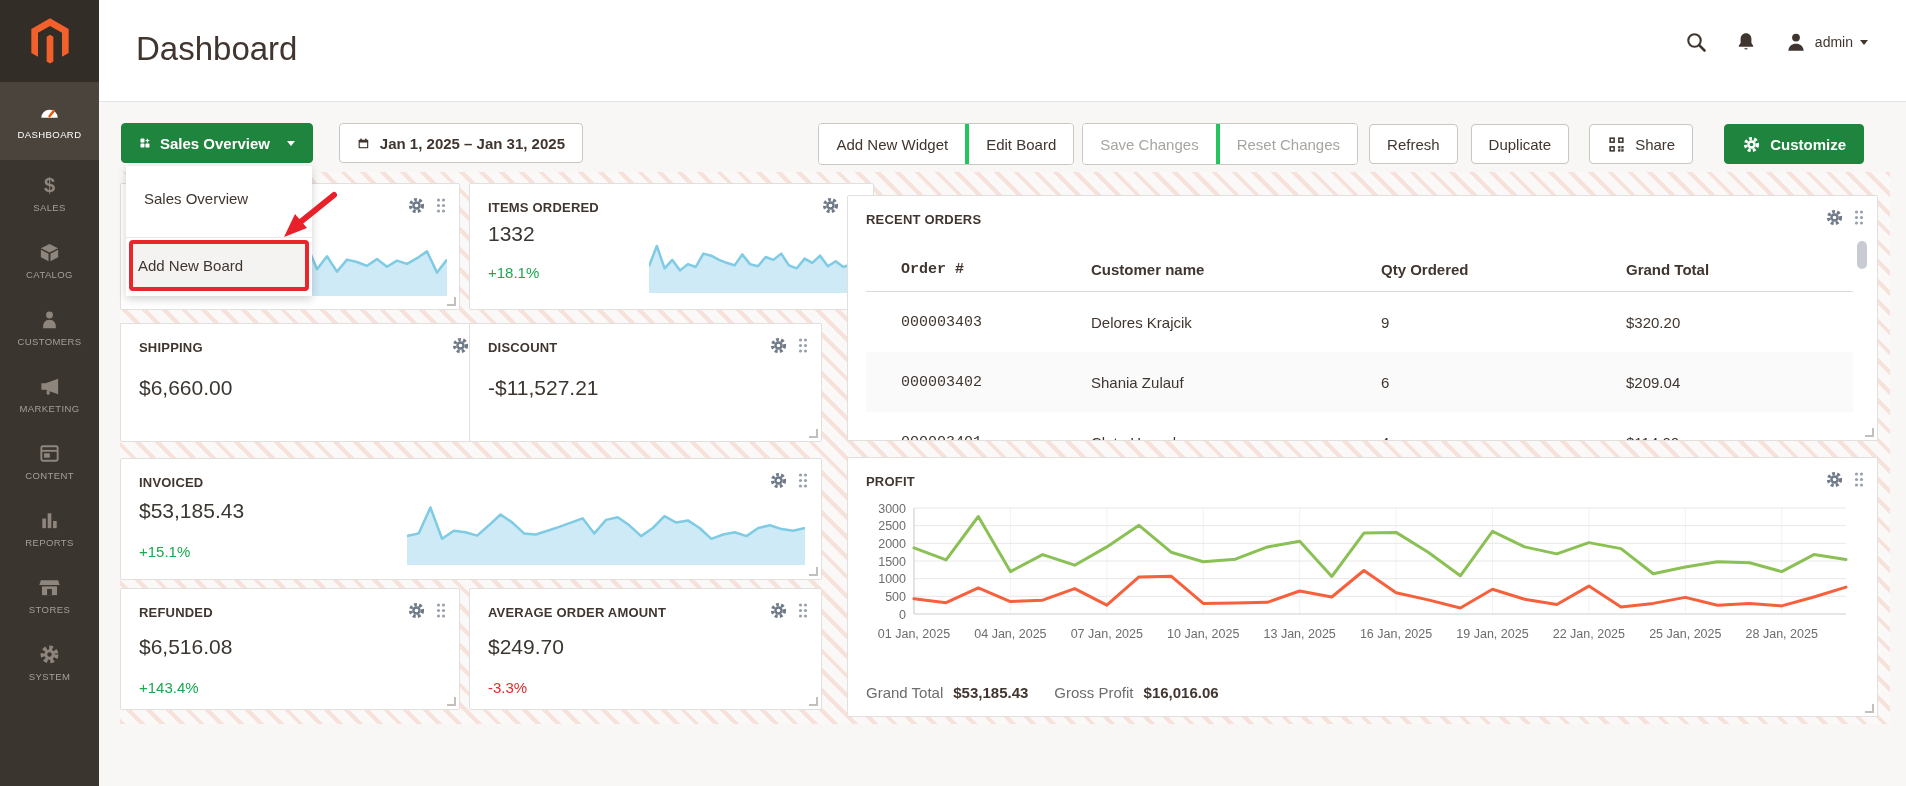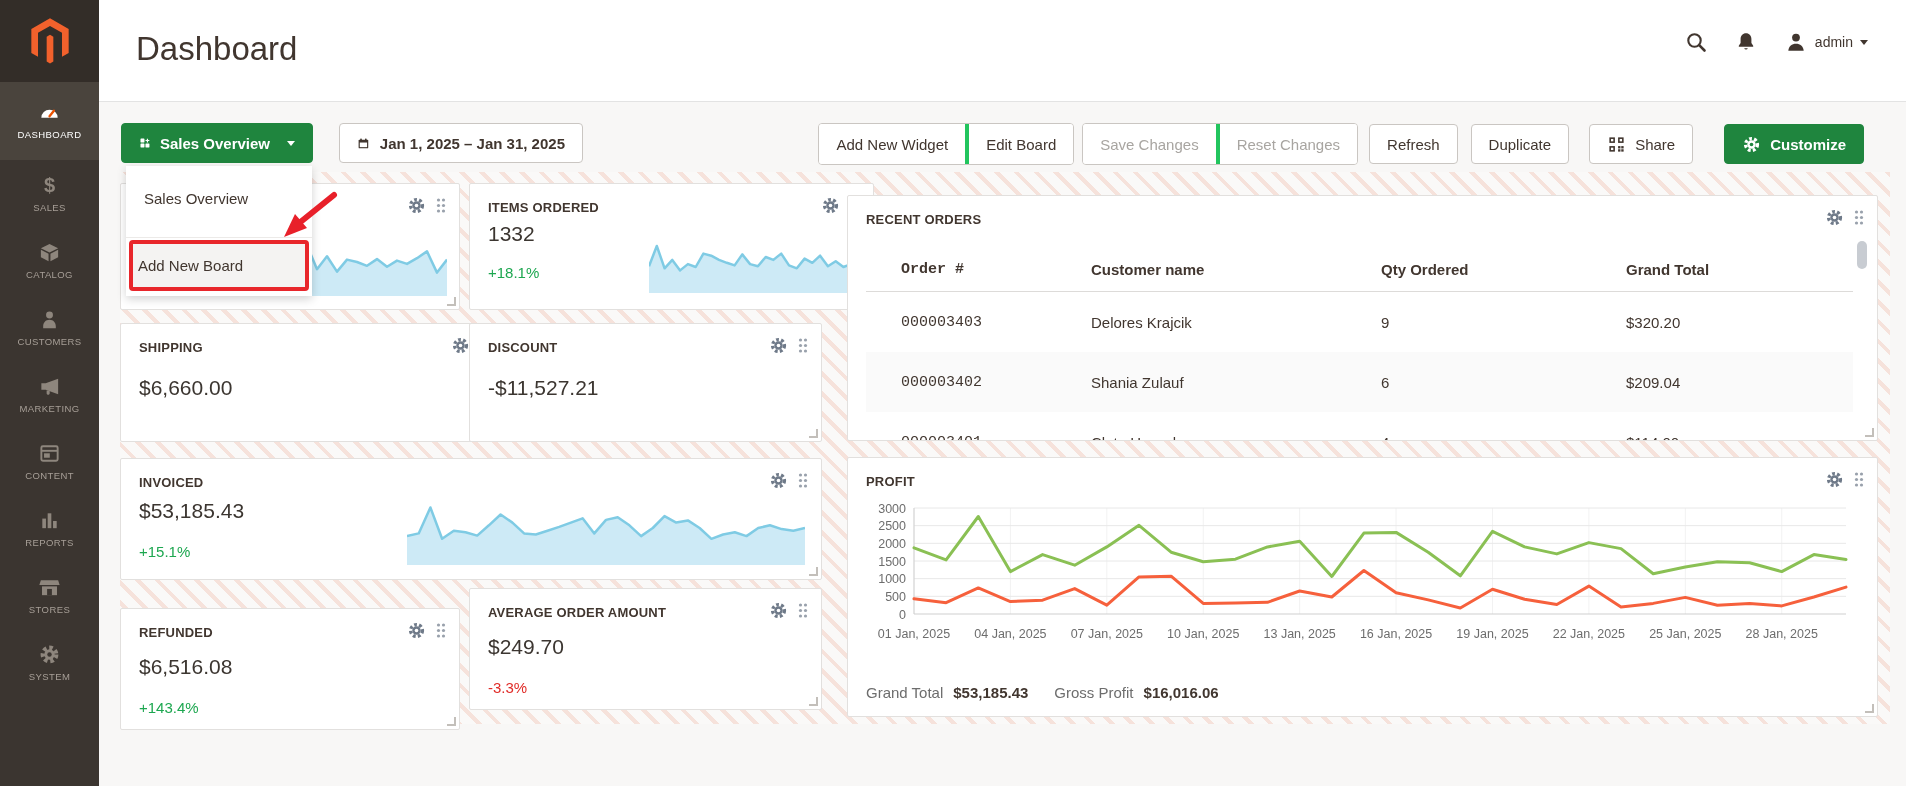--- a/index.html
+++ b/index.html
@@ -370,21 +370,21 @@
 </div>
     <div class="w-value" style="top:40px;">$53,185.43</div>
     <div class="w-change up" style="top:84px;">+15.1%</div>
     <svg class="spark" width="398px" height="78" style="right:16px;bottom:14px;" viewBox="0 0 398 78">
         <polygon points="0,78 0.0,49.1 11.7,46.4 23.4,20.5 35.1,51.8 46.8,43.7 58.5,45.3 70.2,48.6 81.9,38.3 93.6,27.5 105.4,35.6 117.1,46.4 128.8,47.5 140.5,43.7 152.2,39.9 163.9,35.6 175.6,31.3 187.3,46.4 199.0,32.9 210.7,30.2 222.4,38.3 234.1,49.1 245.8,41.0 257.5,29.1 269.2,35.6 280.9,33.4 292.6,41.0 304.4,51.8 316.1,47.5 327.8,45.3 339.5,49.1 351.2,41.0 362.9,38.3 374.6,42.1 386.3,43.7 398.0,41.0 398,78" fill="#cdeaf6"></polygon>
         <polyline points="0.0,49.1 11.7,46.4 23.4,20.5 35.1,51.8 46.8,43.7 58.5,45.3 70.2,48.6 81.9,38.3 93.6,27.5 105.4,35.6 117.1,46.4 128.8,47.5 140.5,43.7 152.2,39.9 163.9,35.6 175.6,31.3 187.3,46.4 199.0,32.9 210.7,30.2 222.4,38.3 234.1,49.1 245.8,41.0 257.5,29.1 269.2,35.6 280.9,33.4 292.6,41.0 304.4,51.8 316.1,47.5 327.8,45.3 339.5,49.1 351.2,41.0 362.9,38.3 374.6,42.1 386.3,43.7 398.0,41.0" fill="none" stroke="#7fcbe4" stroke-width="2.5" stroke-linejoin="round"></polyline>
       </svg>
     <div class="resize-h"></div>
   </div>
 
-  <div class="card" style="left:0;top:436px;width:340px;height:122px;">
+  <div class="card" style="left:0;top:416px;width:340px;height:122px;">
     <div class="w-title">REFUNDED</div>
     <div class="card-icons">
   <svg class="cicon" width="19" height="19" viewBox="0 0 20 20" style="cursor:pointer">
     <circle cx="10" cy="10" r="6.2" fill="none" stroke="#6f7a89" stroke-width="3.6" stroke-dasharray="2.9 2.3"></circle>
     <circle cx="10" cy="10" r="4.4" fill="#6f7a89"></circle>
     <circle cx="10" cy="10" r="1.9" fill="#ffffff"></circle>
   </svg>
   <svg width="12" height="17" viewBox="0 0 12 17" style="cursor:grab">
     <g fill="#99a1ac">
       <circle cx="3.5" cy="3" r="1.6"></circle>

